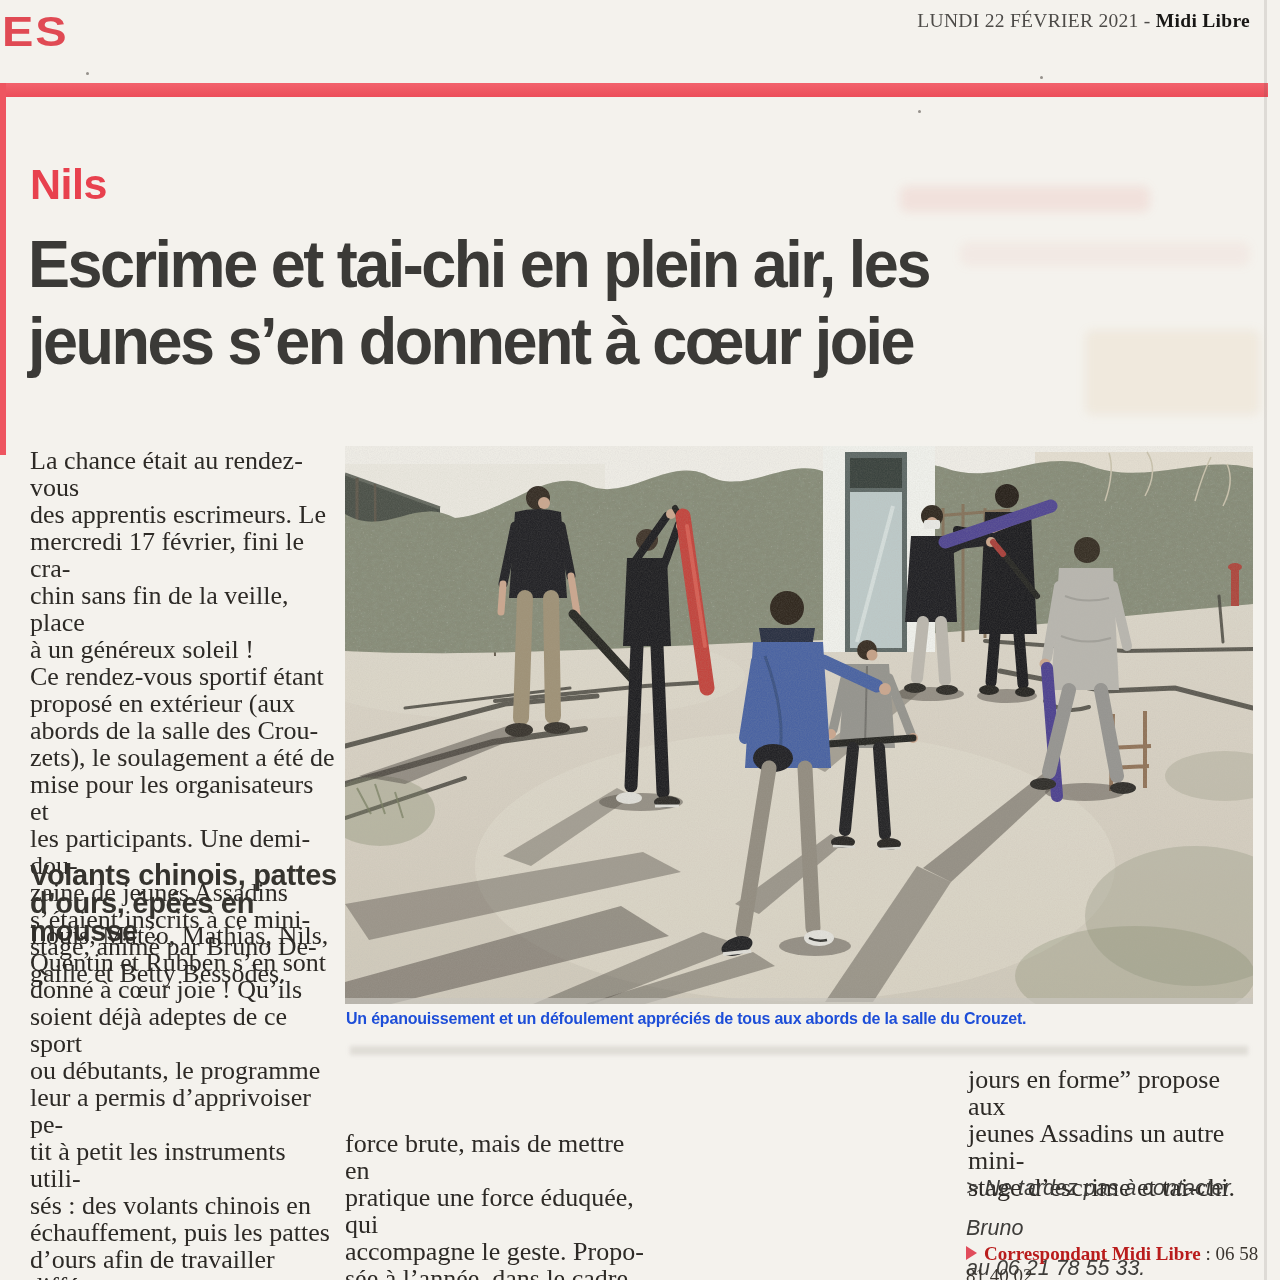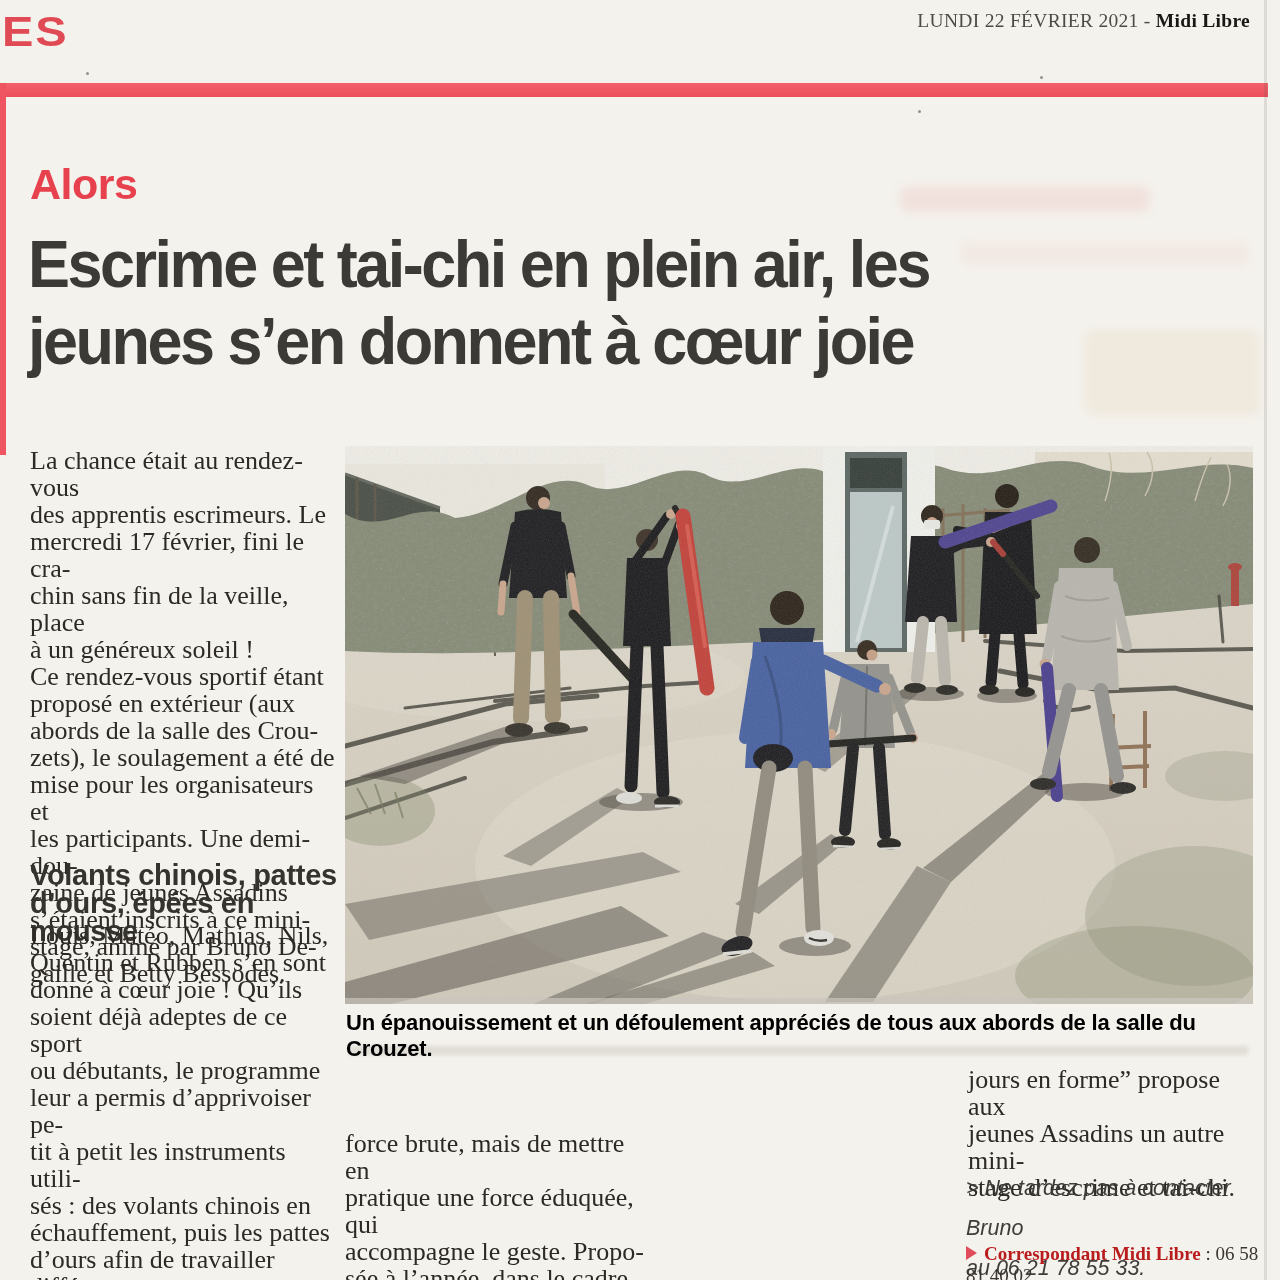--- a/index.html
+++ b/index.html
@@ -65,21 +65,21 @@
   .col2{left:345px;top:1130px;width:306px;}
   .col3{left:658px;top:1066px;width:302px;}
   .col4{left:968px;top:1066px;width:292px;}
 
   
   .photo{left:345px;top:446px;width:908px;height:558px;background:#d6d0c3;}
   .photo svg{display:block;}
   .caption{
     left:346px;top:1010px;width:908px;
     font-family:"Liberation Sans",sans-serif;font-weight:bold;
-    font-size:22px;color:#000000;letter-spacing:-0.2px;
+    font-size:16px;color:#1d4ed8;letter-spacing:-0.2px;
   }
 
   
   .contact-note{
     left:966px;top:1168px;width:300px;
     font-family:"Liberation Sans",sans-serif;font-style:italic;
     font-size:21.5px;line-height:40px;color:#3e3d3a;
   }
   .correspondent{
     left:966px;top:1243px;width:300px;
@@ -101,21 +101,21 @@
 <div class="abs right-edge-shade"></div>
 <div class="abs speck" style="left:86px;top:72px;"></div>
 <div class="abs speck" style="left:1040px;top:76px;"></div>
 <div class="abs speck" style="left:918px;top:110px;"></div>
 
 <div class="abs ghost ghost-a"></div>
 <div class="abs ghost ghost-b"></div>
 <div class="abs ghost ghost-c"></div>
 <div class="abs ghost-line"></div>
 
-<div class="abs section-label">Alors</div>
+<div class="abs section-label">Nils</div>
 <h1 class="abs headline prewrap" style="margin:0;">Escrime et tai-chi en plein air, les
 jeunes s’en donnent à cœur joie</h1>
 
 <div class="abs bodycol col1a prewrap">La chance était au rendez-vous
 des apprentis escrimeurs. Le
 mercredi 17 février, fini le cra-
 chin sans fin de la veille, place
 à un généreux soleil !
 Ce rendez-vous sportif étant
 proposé en extérieur (aux

